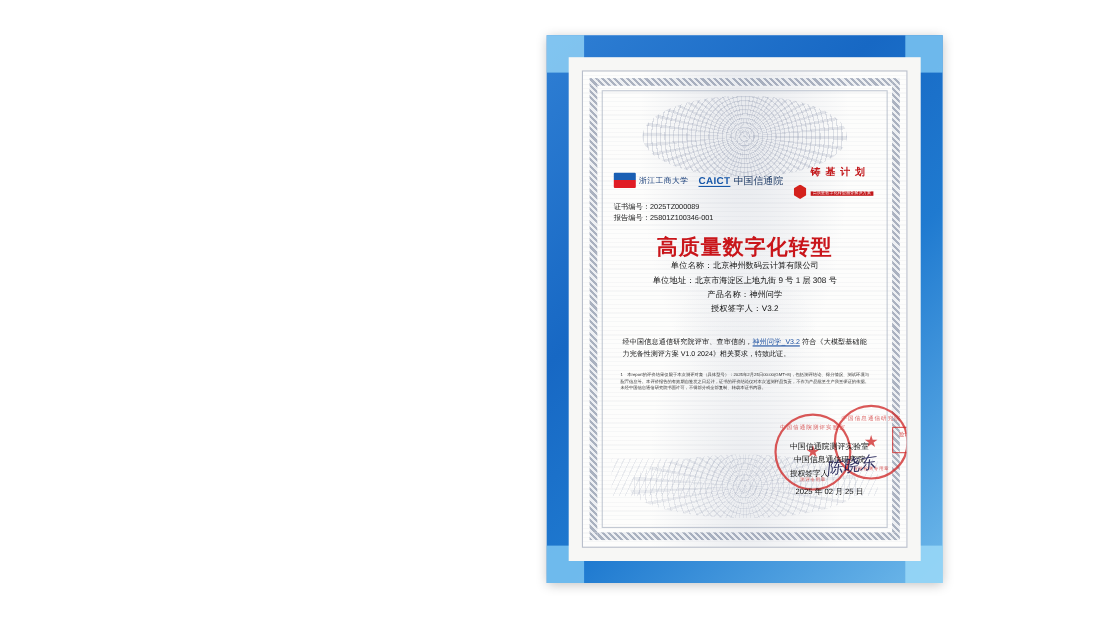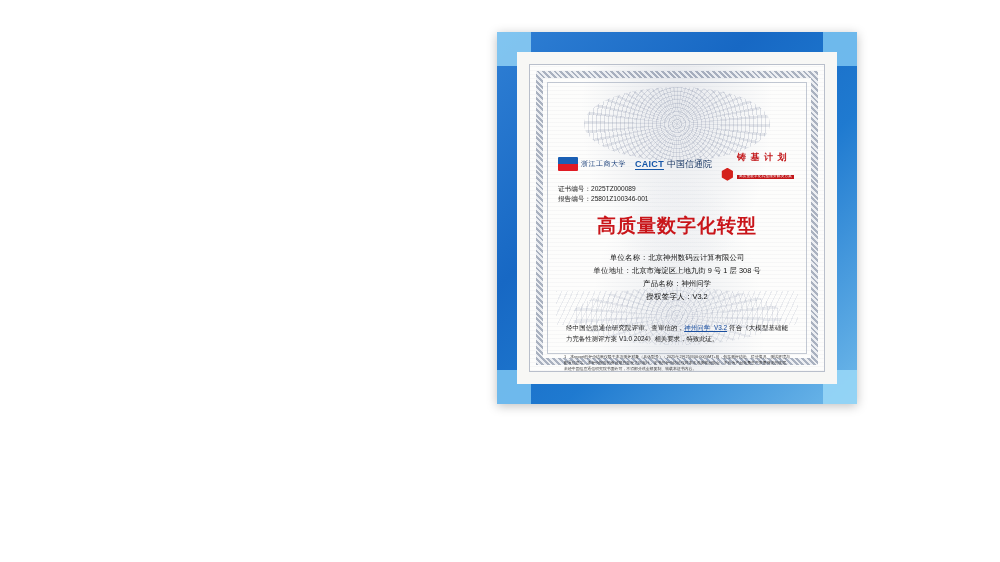--- a/index.html
+++ b/index.html
@@ -18,21 +18,21 @@
     height: 562px;
     background: #ffffff;
   }
 
   
   .cert-outer {
     position: absolute;
     left: 497px;
     top: 32px;
     width: 360px;
-    height: 372px;
+    height: 498px;
     background: linear-gradient(135deg, #2f7fd4 0%, #1768c4 35%, #1f7ad0 60%, #6fb9ea 100%);
     box-shadow: 0 2px 10px rgba(0,0,0,0.25);
   }
   
   .corner-accent {
     position: absolute;
     width: 34px;
     height: 34px;
     background: #8fd0f5;
     opacity: 0.85;
@@ -221,21 +221,20 @@
     color: #c9151a;
     font-size: 13.5px;
     font-weight: bold;
     letter-spacing: 1px;
     line-height: 19px;
     margin-top: 4px;
   }
 
   
   .fields {
-    margin-top: 16px;
     text-align: center;
     font-size: 7.4px;
     line-height: 13px;
     color: #111;
   }
   .fields .f { white-space: nowrap; }
   .fields .lbl { letter-spacing: 0.3px; }
 
   
   .statement {

